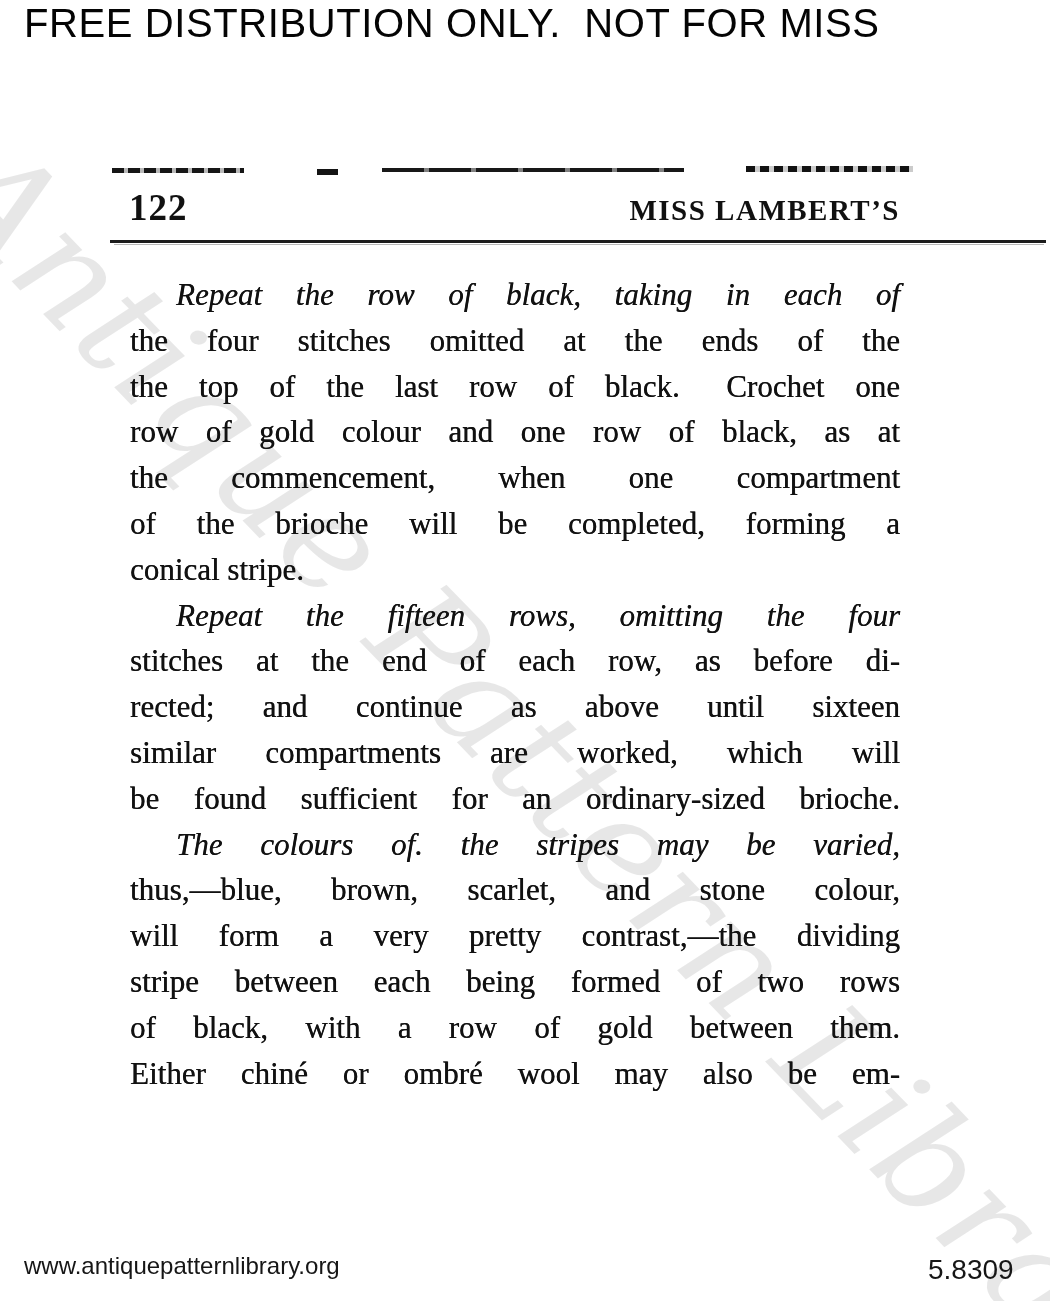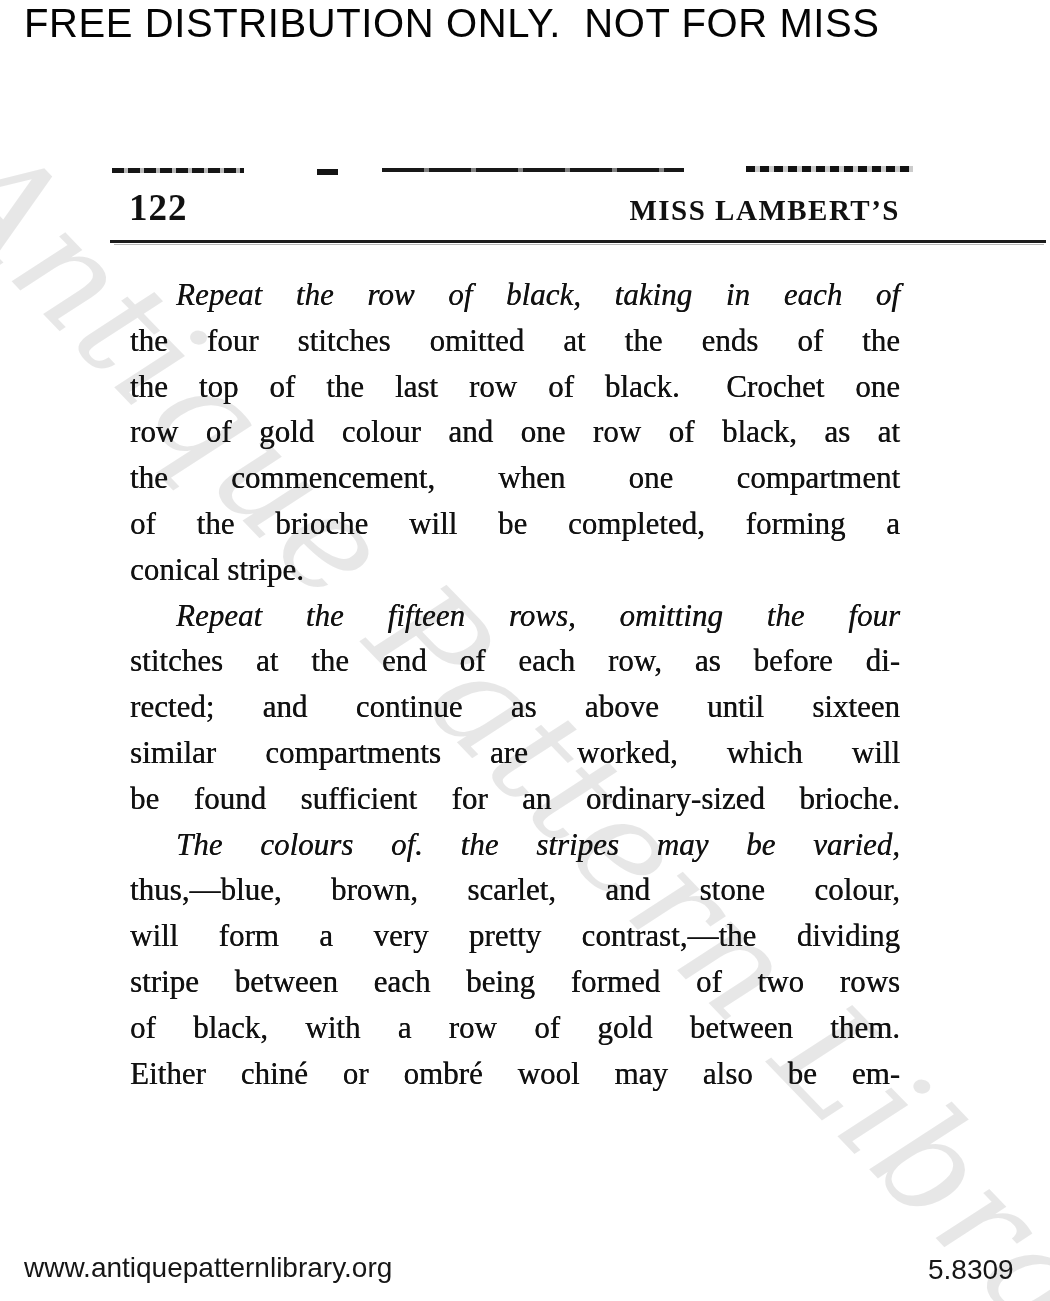--- a/index.html
+++ b/index.html
@@ -108,21 +108,21 @@
     overflow:visible;
   }
   .line.indent { text-indent:46px;font-style:italic; }
   .line.end { text-align-last:left; -moz-text-align-last:left; }
 
   
   .footer-url {
     position:absolute;
     left:24px; top:1252px;
     font-family:"Liberation Sans", sans-serif;
-    font-size:28px;
+    font-size:24px;
     color:#161616;
     z-index:2;
   }
   .footer-date {
     position:absolute;
     left:928px; top:1254px;
     font-family:"Liberation Sans", sans-serif;
     font-size:28px;
     color:#161616;
     z-index:2;

